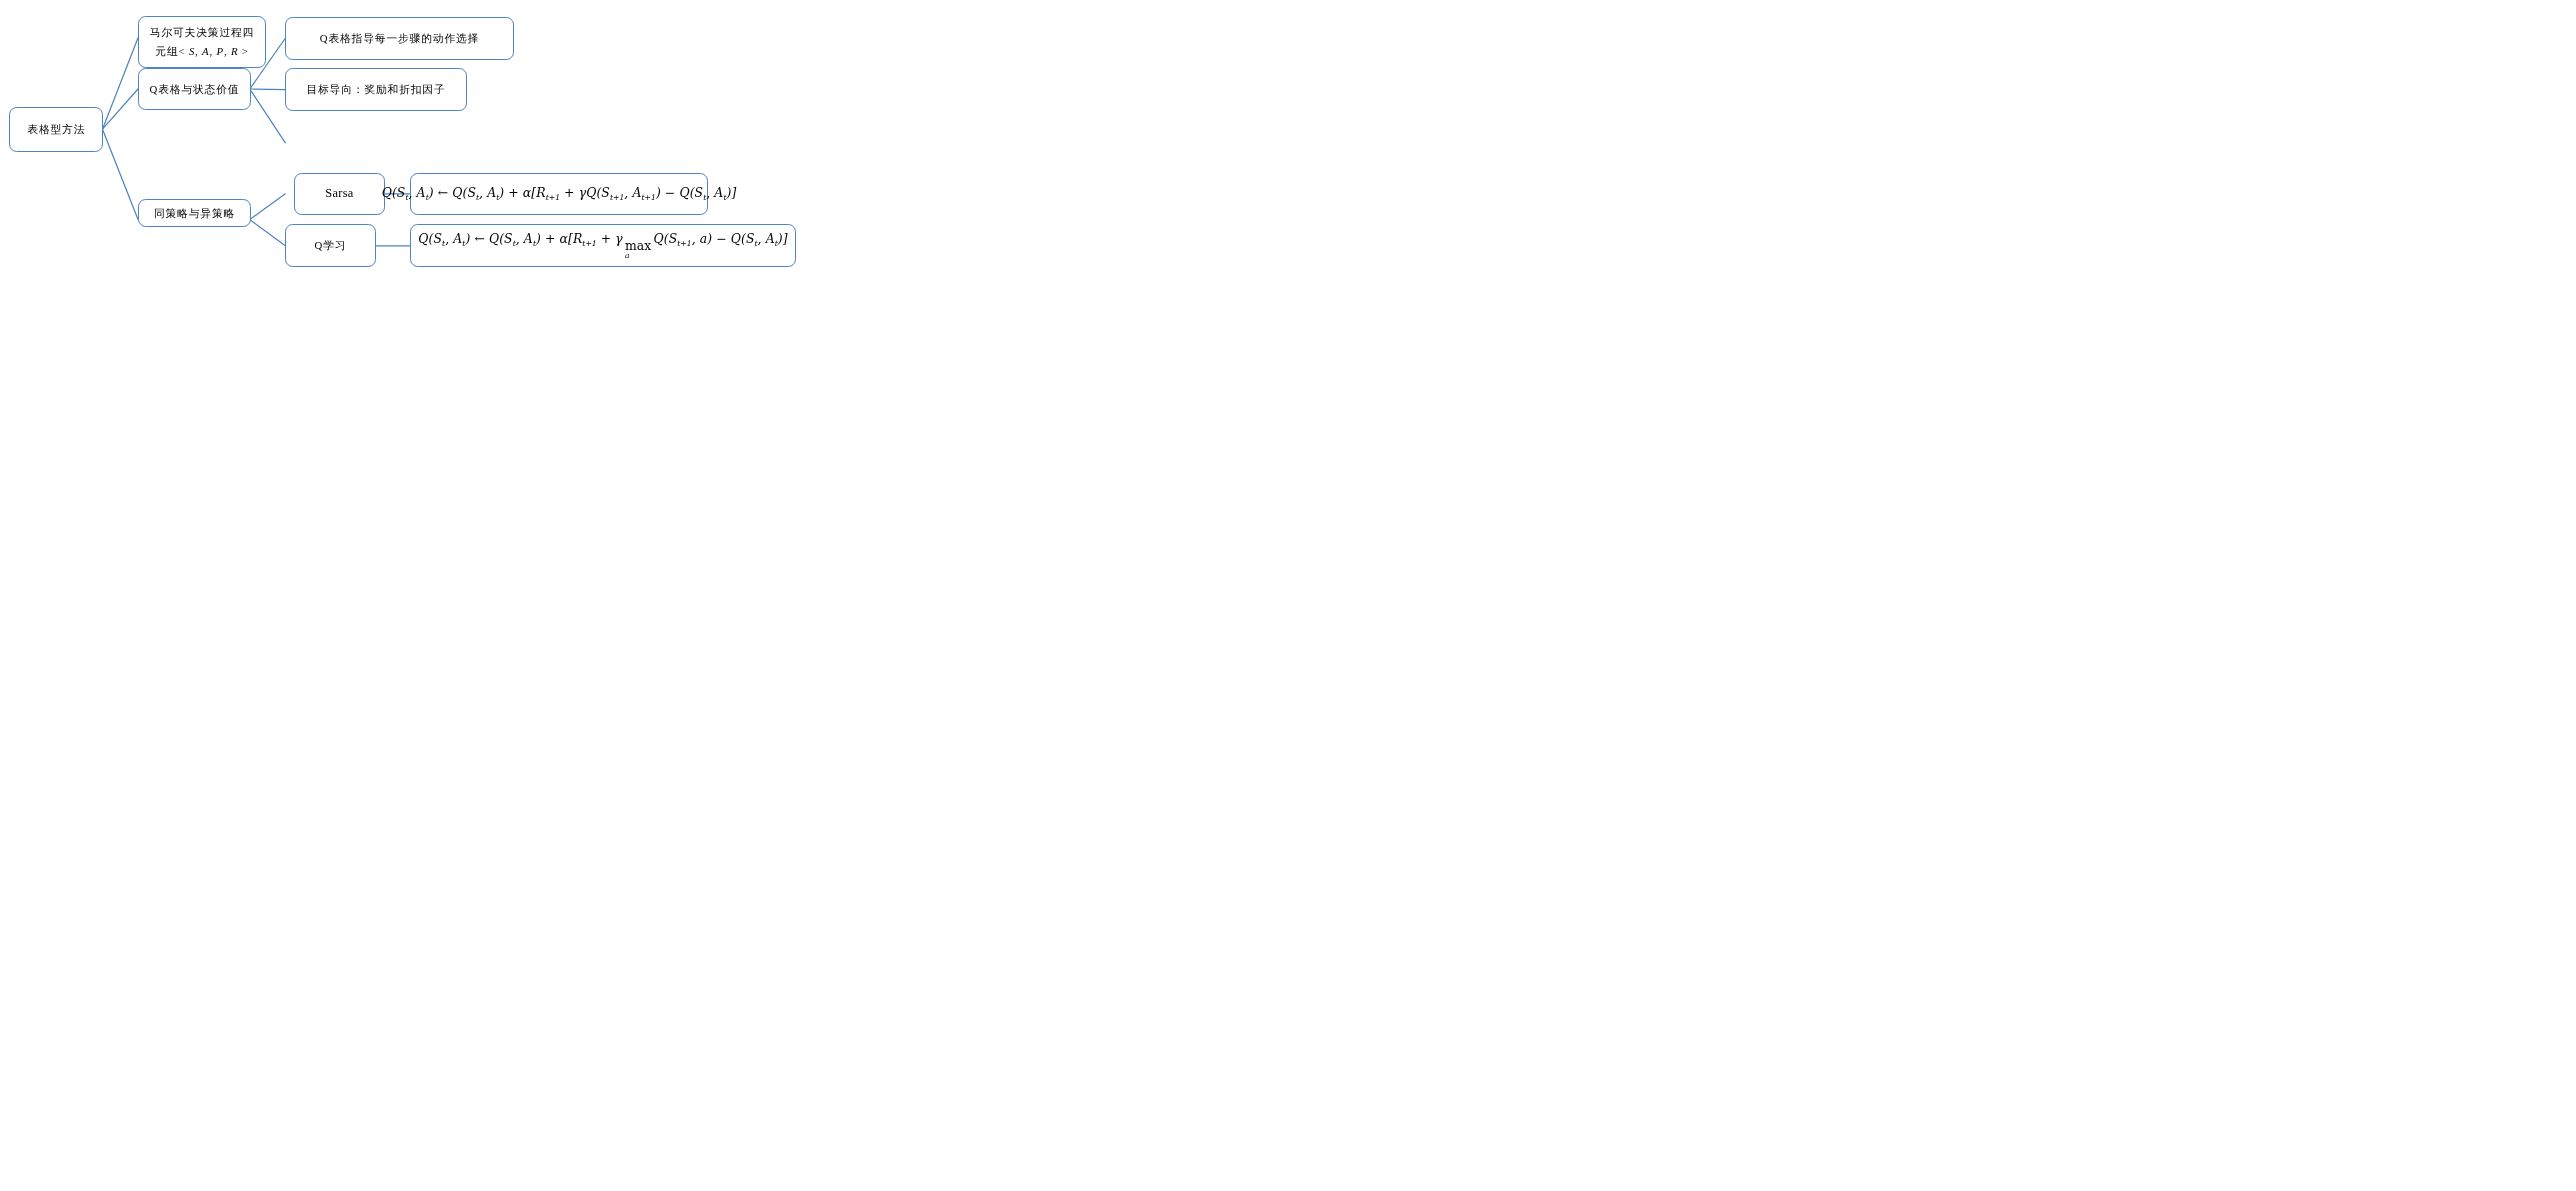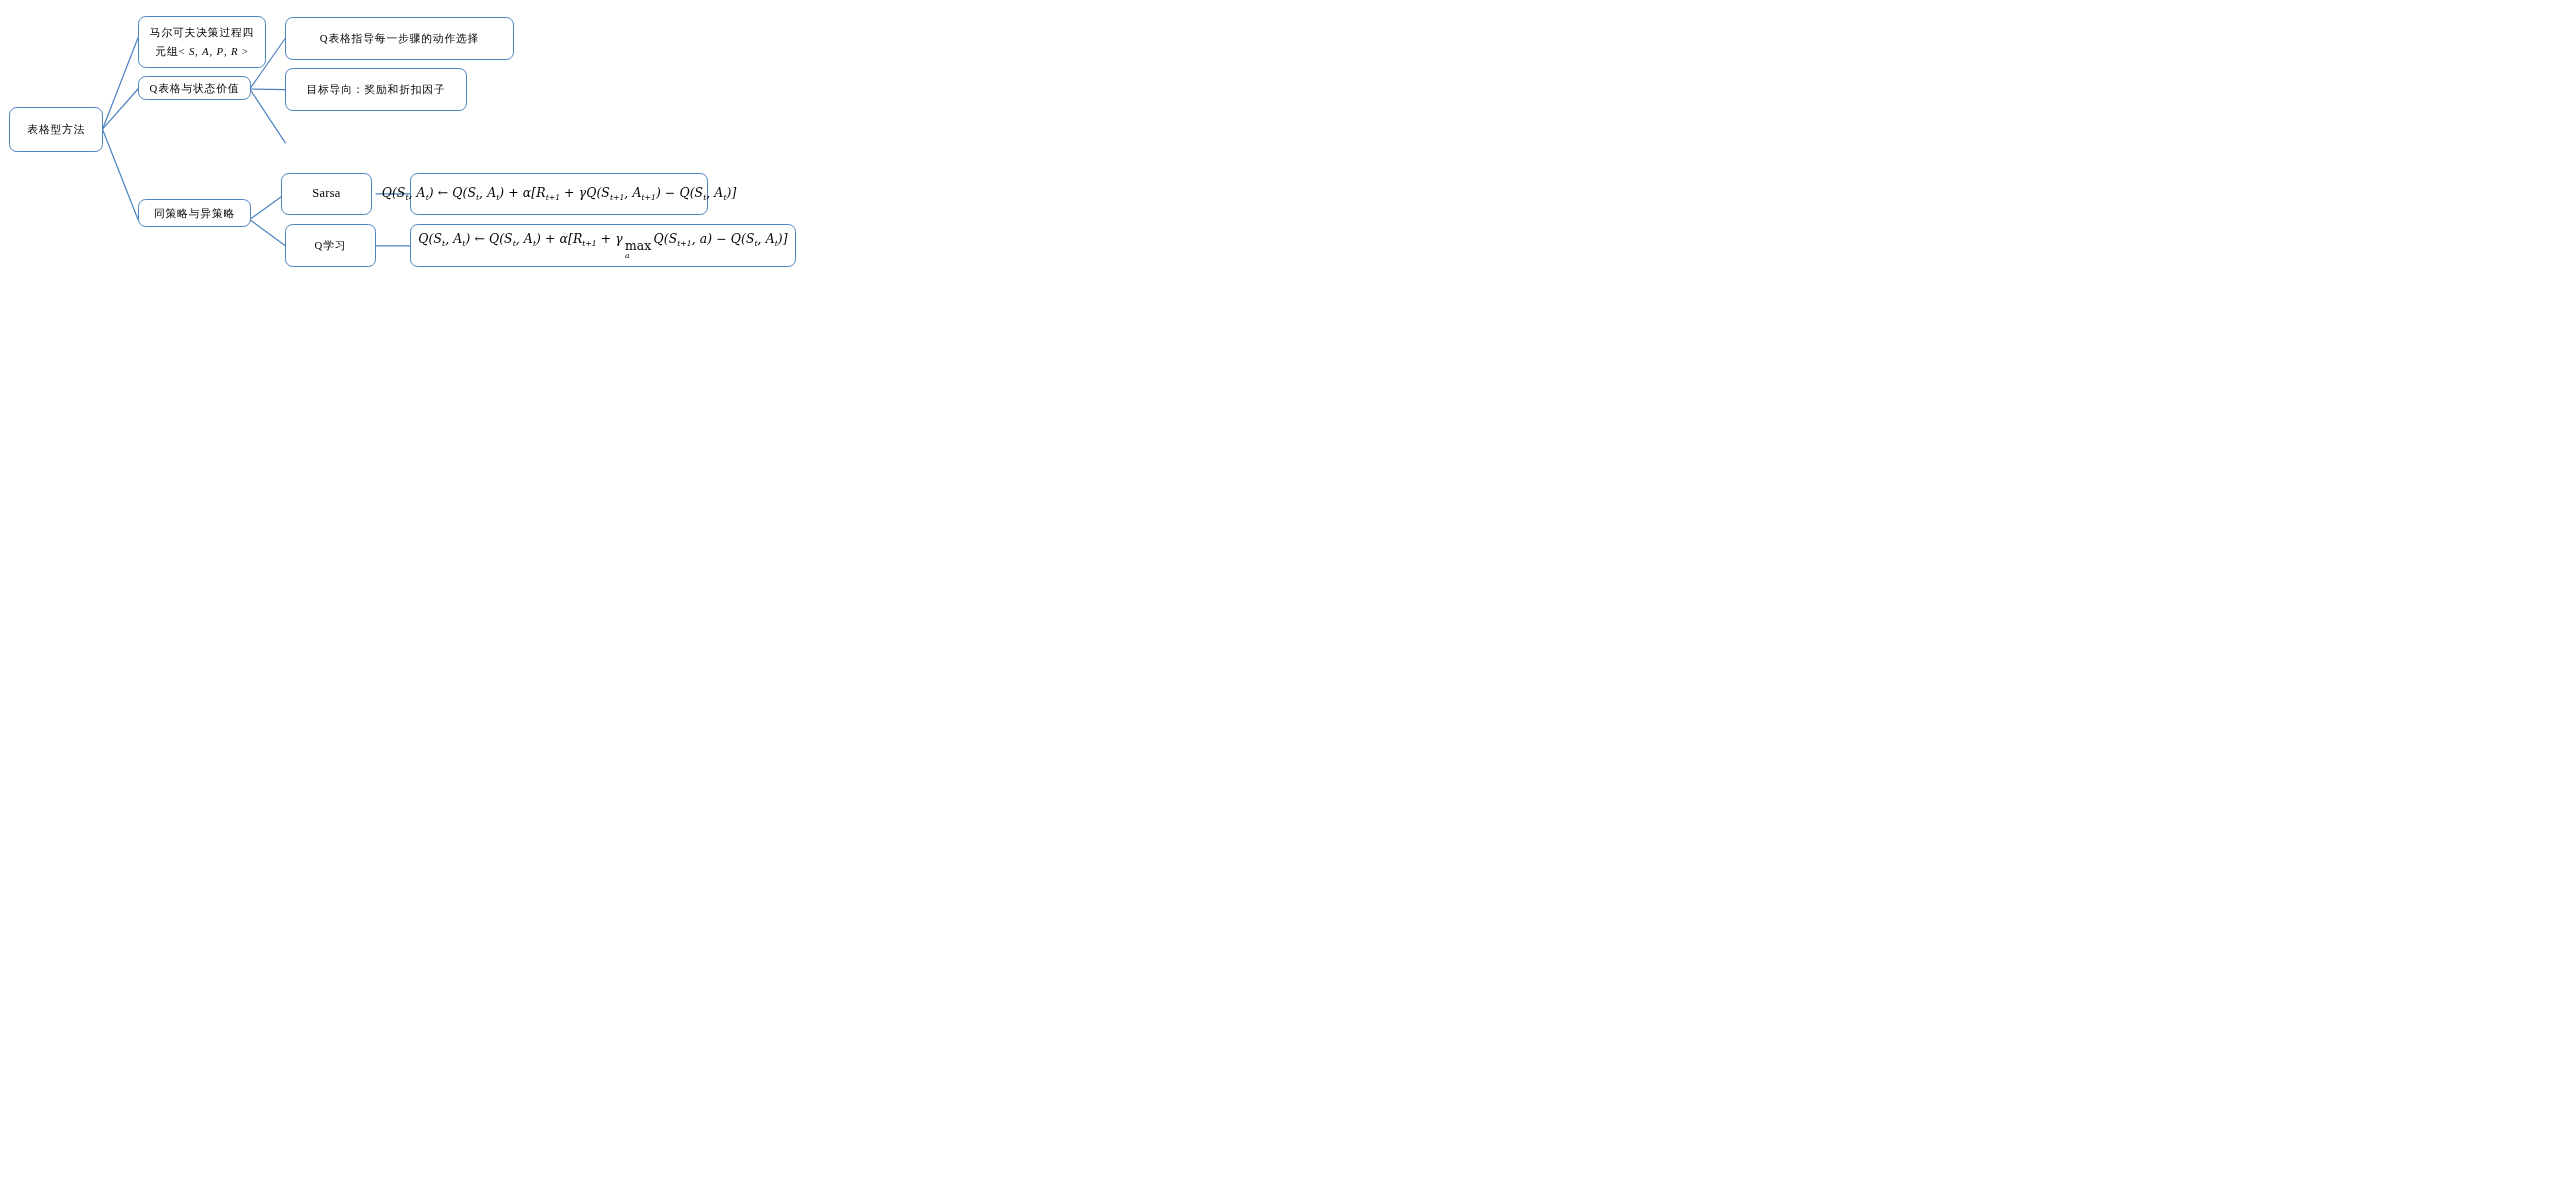--- a/index.html
+++ b/index.html
@@ -51,38 +51,38 @@
   </svg>
 
   <div class="node" style="left:9.3px;top:107px;width:94px;height:45px">
     <span class="label">表格型方法</span>
   </div>
 
   <div class="node" style="left:138px;top:15.5px;width:128px;height:52px">
     <span class="label"><span>马尔可夫决策过程四</span><br><span>元组&lt; </span><span class="it">S</span><span>, </span><span class="it">A</span><span>, </span><span class="it">P</span><span>, </span><span class="it">R</span><span> &gt;</span></span>
   </div>
 
-  <div class="node" style="left:138px;top:76px;width:113px;height:24px">
+  <div class="node" style="left:138px;top:68px;width:113px;height:42px">
     <span class="label">Q表格与状态价值</span>
   </div>
 
   <div class="node" style="left:285px;top:16.5px;width:229px;height:43px">
     <span class="label">Q表格指导每一步骤的动作选择</span>
   </div>
 
   <div class="node" style="left:285px;top:68px;width:182px;height:43px">
     <span class="label">目标导向：奖励和折扣因子</span>
   </div>
 
 
   <div class="node" style="left:138px;top:199px;width:113px;height:28px">
     <span class="label">同策略与异策略</span>
   </div>
 
-  <div class="node" style="left:281px;top:173px;width:91px;height:42px">
+  <div class="node" style="left:294px;top:173px;width:91px;height:42px">
     <span class="label latin">Sarsa</span>
   </div>
 
   <div class="node" style="left:410px;top:173px;width:298px;height:42px">
     <span class="formula"><span>Q(S</span><sub>t</sub><span>, A</span><sub>t</sub><span>) ← Q(S</span><sub>t</sub><span>, A</span><sub>t</sub><span>) + α[R</span><sub>t+1</sub><span> + γQ(S</span><sub>t+1</sub><span>, A</span><sub>t+1</sub><span>) − Q(S</span><sub>t</sub><span>, A</span><sub>t</sub><span>)]</span></span>
   </div>
 
   <div class="node" style="left:285px;top:224px;width:91px;height:43px">
     <span class="label">Q学习</span>
   </div>

